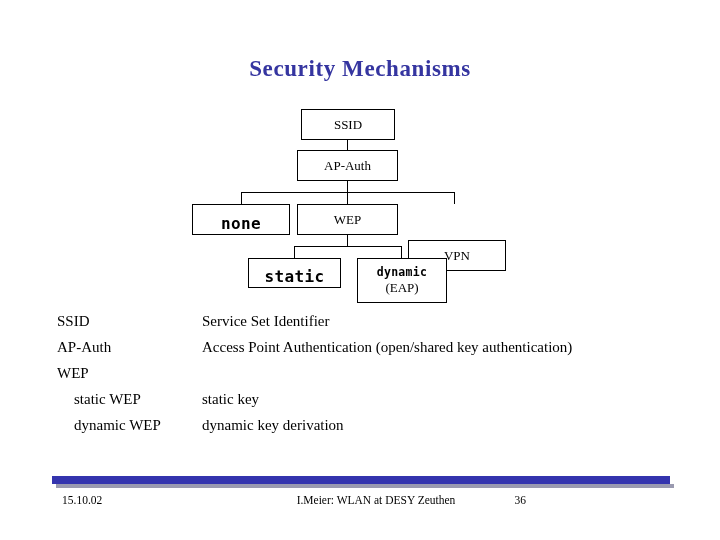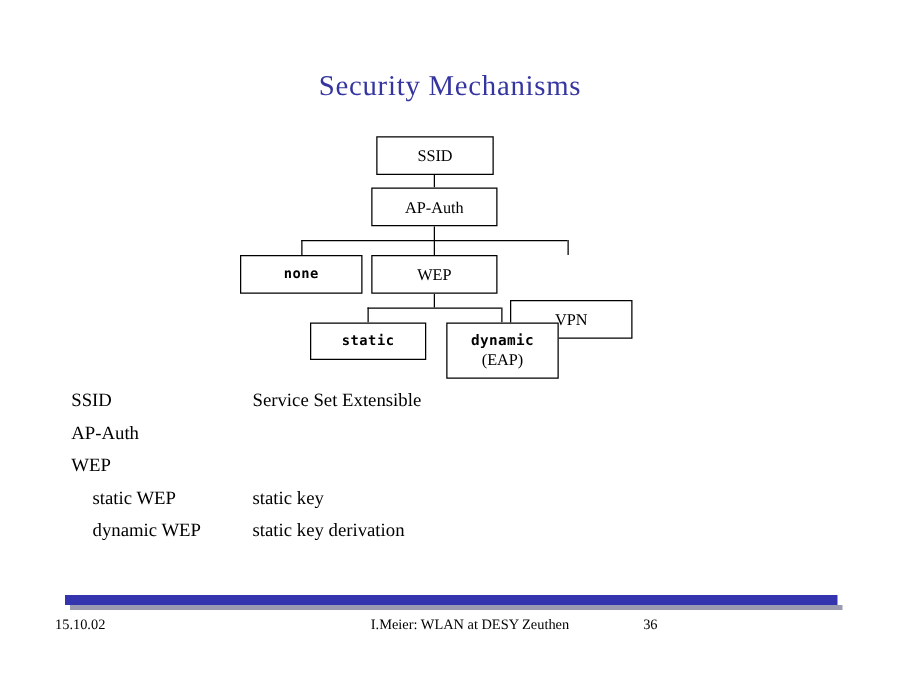--- a/index.html
+++ b/index.html
@@ -11,21 +11,21 @@
     overflow:hidden;
     position:relative;
   }
   #slide{position:absolute;inset:0;}
 
   
   .title{
     position:absolute;left:0;top:56px;width:720px;
     text-align:center;
     font-family:"Liberation Serif","DejaVu Serif",serif;
-    font-weight:normal;
+    font-weight:bold;
     font-size:23px;
     letter-spacing:.6px;
     color:#3535a0;
   }
 
   
   .diagram{position:absolute;left:0;top:0;width:720px;height:470px;}
   .node{
     position:absolute;
     box-sizing:border-box;
@@ -35,22 +35,23 @@
     text-align:center;
     font-family:"Liberation Serif","DejaVu Serif",serif;
     font-size:13px;
     line-height:1.18;
     color:#000;
     z-index:2;
   }
   .node.slab{
     font-family:"DejaVu Sans Mono","Liberation Mono",monospace;
     font-weight:bold;
-    font-size:11px;
+    font-size:16px;
     letter-spacing:.4px;
+    align-items:flex-end;
   }
   .node .two{display:block;}
   .node .two .l1{
     display:block;
     font-family:"DejaVu Sans Mono","Liberation Mono",monospace;
     font-weight:bold;font-size:11.5px;letter-spacing:.3px;
   }
   .node .two .l2{
     display:block;
     font-family:"Liberation Serif","DejaVu Serif",serif;
@@ -80,21 +81,21 @@
   }
   .footbar-shadow{
     position:absolute;left:56px;top:484px;width:618px;height:4px;
     background:#9a9ab0;z-index:2;
   }
   .foot{
     position:absolute;top:494px;height:18px;
     font-family:"Liberation Serif","DejaVu Serif",serif;
     font-size:11.5px;color:#000;white-space:nowrap;
   }
-  .foot-date{left:44px;}
+  .foot-date{left:62px;}
   .foot-center{left:16px;width:720px;text-align:center;}
   .foot-page{left:0;width:608px;text-align:right;padding-right:82px;box-sizing:border-box;}
 </style>
 </head>
 <body>
 
 <div id="slide">
 
   <div class="title">Security Mechanisms</div>
 
@@ -141,35 +142,36 @@
       <span class="two">
         <span class="l1">dynamic</span>
         <span class="l2">(EAP)</span>
       </span>
     </div>
   </div>
 
   <div class="legend">
     <div class="lrow">
       <span class="lterm">SSID</span>
-      <span class="ldesc">Service Set Extensible</span>
+      <span class="ldesc">Service Set Identifier</span>
     </div>
     <div class="lrow">
       <span class="lterm">AP-Auth</span>
+      <span class="ldesc">Access Point Authentication (open/shared key authentication)</span>
     </div>
     <div class="lrow">
       <span class="lterm">WEP</span>
     </div>
     <div class="lrow">
       <span class="lterm ind">static WEP</span>
       <span class="ldesc">static key</span>
     </div>
     <div class="lrow">
       <span class="lterm ind">dynamic WEP</span>
-      <span class="ldesc">static key derivation</span>
+      <span class="ldesc">dynamic key derivation</span>
     </div>
   </div>
 
   <div class="footbar-shadow"></div>
   <div class="footbar"></div>
   <div class="foot foot-date">15.10.02</div>
   <div class="foot foot-center">I.Meier: WLAN at DESY Zeuthen</div>
   <div class="foot foot-page">36</div>
 
 </div>

